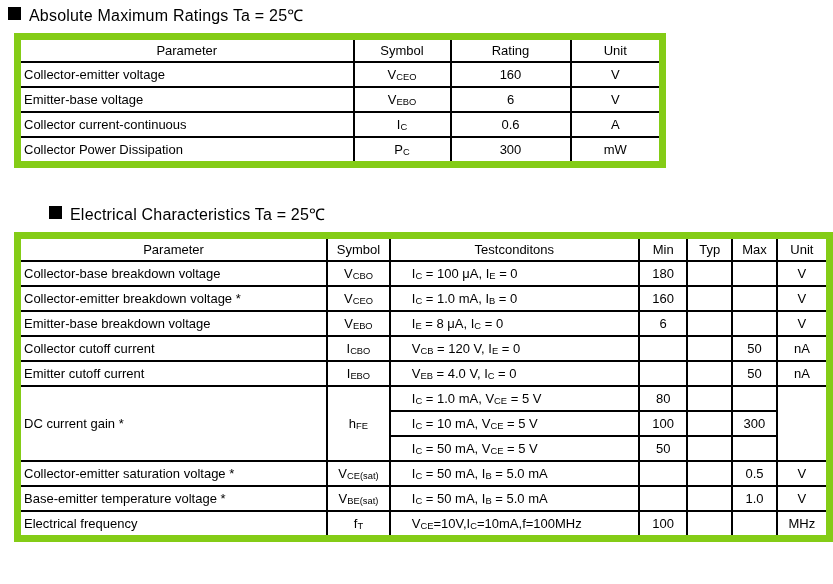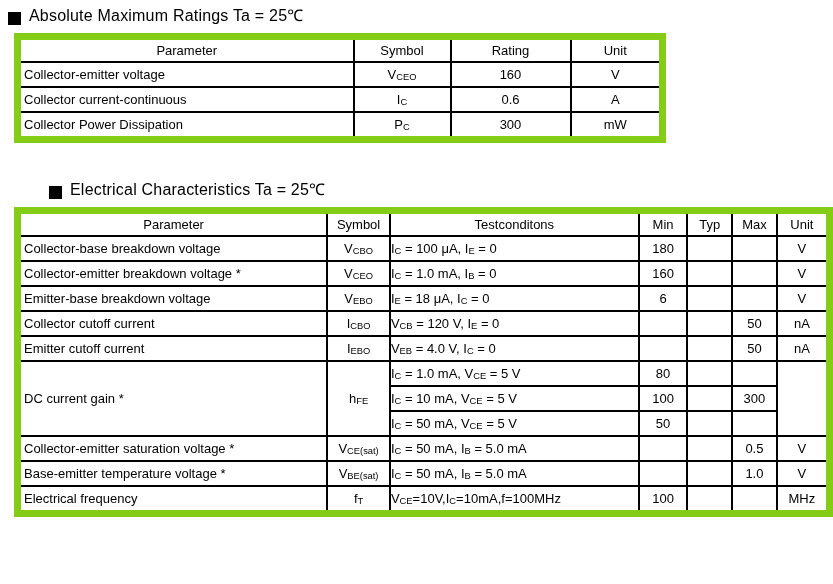--- a/index.html
+++ b/index.html
@@ -11,21 +11,21 @@
   }
   .page {
     position: relative;
     width: 833px;
     height: 584px;
     overflow: hidden;
     background: #ffffff;
   }
   .sec-title {
     display: flex;
-    align-items: flex-end;
+    align-items: flex-start;
     margin-left: 8px;
     font-size: 16px;
     line-height: 18px;
     letter-spacing: 0.2px;
     white-space: nowrap;
   }
   .sec-title .bullet {
     width: 13px;
     height: 13px;
     background: #000;
@@ -52,21 +52,21 @@
     text-align: center;
     vertical-align: middle;
   }
   th { height: 21px; }
   td.left {
     text-align: left;
     padding-left: 3px;
   }
   td.cond {
     text-align: left;
-    padding-left: 0;
+    padding-left: 21px;
   }
   sub.ss {
     font-size: 72%;
     vertical-align: baseline;
     position: relative;
     bottom: -1px;
     letter-spacing: 0;
   }
 </style>
 </head>
@@ -92,20 +92,26 @@
         <th>Symbol</th>
         <th>Rating</th>
         <th>Unit</th>
       </tr>
     </thead>
     <tbody>
       <tr>
         <td class="left"><span>Collector-emitter voltage</span></td>
         <td><span>V</span><sub class="ss">CEO</sub></td>
         <td>160</td>
+        <td>V</td>
+      </tr>
+      <tr>
+        <td class="left"><span>Emitter-base voltage</span></td>
+        <td><span>V</span><sub class="ss">EBO</sub></td>
+        <td>6</td>
         <td>V</td>
       </tr>
       <tr>
         <td class="left"><span>Collector current-continuous</span></td>
         <td><span>I</span><sub class="ss">C</sub></td>
         <td>0.6</td>
         <td>A</td>
       </tr>
       <tr>
         <td class="left"><span>Collector Power Dissipation</span></td>
@@ -157,21 +163,21 @@
         <td><span>V</span><sub class="ss">CEO</sub></td>
         <td class="cond"><span>I</span><sub class="ss">C</sub><span> = 1.0 mA, I</span><sub class="ss">B</sub><span> = 0</span></td>
         <td>160</td>
         <td></td>
         <td></td>
         <td>V</td>
       </tr>
       <tr>
         <td class="left"><span>Emitter-base breakdown voltage</span></td>
         <td><span>V</span><sub class="ss">EBO</sub></td>
-        <td class="cond"><span>I</span><sub class="ss">E</sub><span> = 18 μA, I</span><sub class="ss">C</sub><span> = 0</span></td>
+        <td class="cond"><span>I</span><sub class="ss">E</sub><span> = 8 μA, I</span><sub class="ss">C</sub><span> = 0</span></td>
         <td>6</td>
         <td></td>
         <td></td>
         <td>V</td>
       </tr>
       <tr>
         <td class="left"><span>Collector cutoff current</span></td>
         <td><span>I</span><sub class="ss">CBO</sub></td>
         <td class="cond"><span>V</span><sub class="ss">CB</sub><span> = 120 V, I</span><sub class="ss">E</sub><span> = 0</span></td>
         <td></td>

